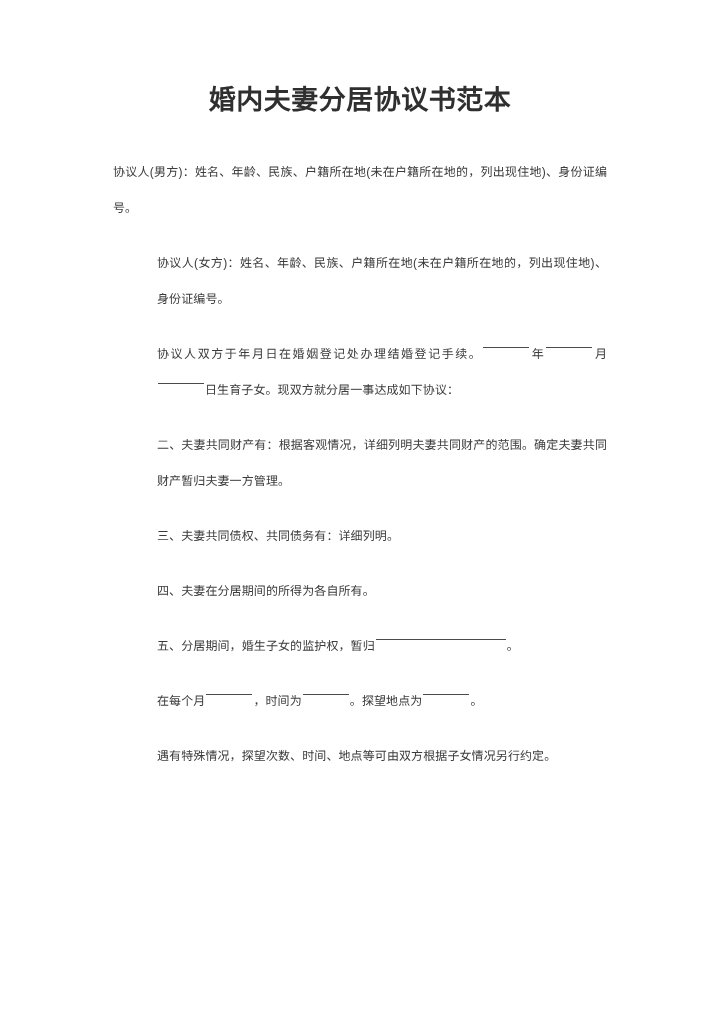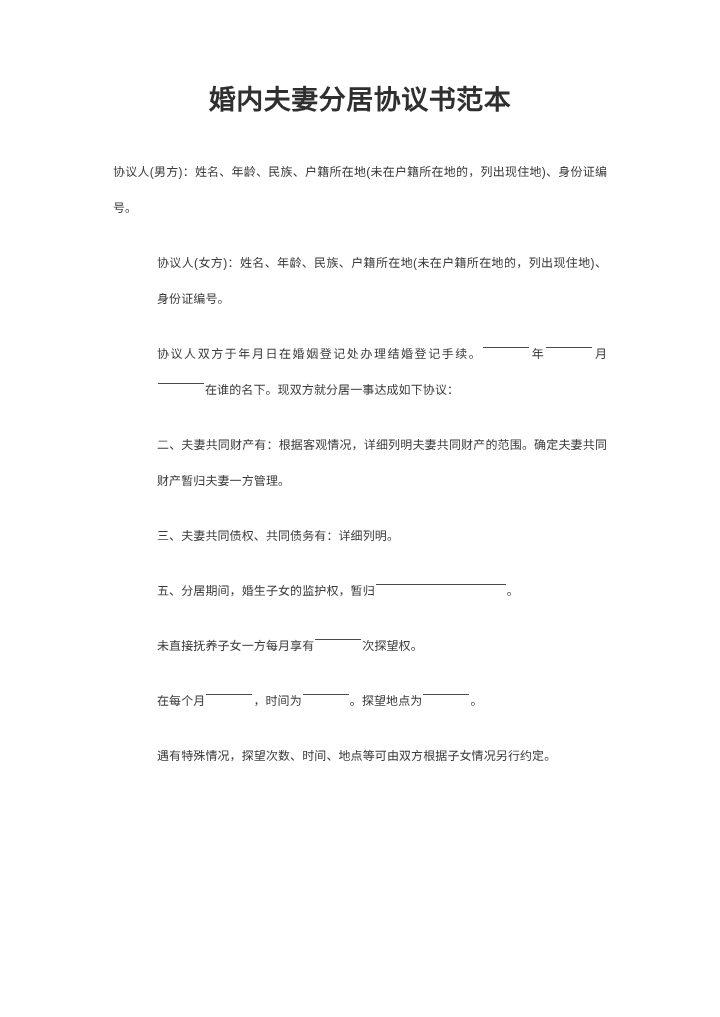--- a/index.html
+++ b/index.html
@@ -82,23 +82,23 @@
 <body>
 
 <div class="page">
   <div class="doc-body">
 
     <h1 class="doc-title">婚内夫妻分居协议书范本</h1>
 
     <div id="paragraphs">
         <p class="para para-first">协议人(男方)：姓名、年龄、民族、户籍所在地(未在户籍所在地的，列出现住地)、身份证编号。</p>
         <p class="para">协议人(女方)：姓名、年龄、民族、户籍所在地(未在户籍所在地的，列出现住地)、身份证编号。</p>
-        <p class="para"><span>协议人双方于年月日在婚姻登记处办理结婚登记手续。</span><span class="blank blank-m">&nbsp;</span><span>年</span><span class="blank blank-m">&nbsp;</span><span>月</span><span class="blank blank-m">&nbsp;</span><span>在谁的名下。现双方就分居一事达成如下协议：</span></p>
+        <p class="para"><span>协议人双方于年月日在婚姻登记处办理结婚登记手续。</span><span class="blank blank-m">&nbsp;</span><span>年</span><span class="blank blank-m">&nbsp;</span><span>月</span><span class="blank blank-m">&nbsp;</span><span>日生育子女。现双方就分居一事达成如下协议：</span></p>
         <p class="para">二、夫妻共同财产有：根据客观情况，详细列明夫妻共同财产的范围。确定夫妻共同财产暂归夫妻一方管理。</p>
         <p class="para">三、夫妻共同债权、共同债务有：详细列明。</p>
+        <p class="para">四、夫妻在分居期间的所得为各自所有。</p>
         <p class="para"><span>五、分居期间，婚生子女的监护权，暂归</span><span class="blank blank-l">&nbsp;</span><span>。</span></p>
-        <p class="para"><span>未直接抚养子女一方每月享有</span><span class="blank blank-m">&nbsp;</span><span>次探望权。</span></p>
         <p class="para"><span>在每个月</span><span class="blank blank-m">&nbsp;</span><span>，时间为</span><span class="blank blank-m">&nbsp;</span><span>。探望地点为</span><span class="blank blank-m">&nbsp;</span><span>。</span></p>
         <p class="para">遇有特殊情况，探望次数、时间、地点等可由双方根据子女情况另行约定。</p>
       </div>
 
   </div>
 </div>
 
 </body></html>

